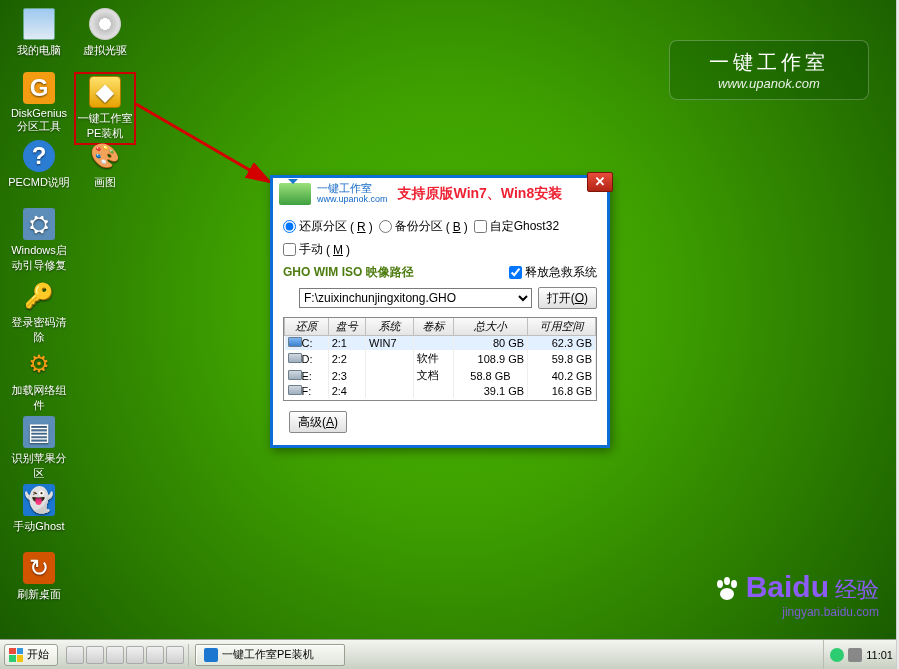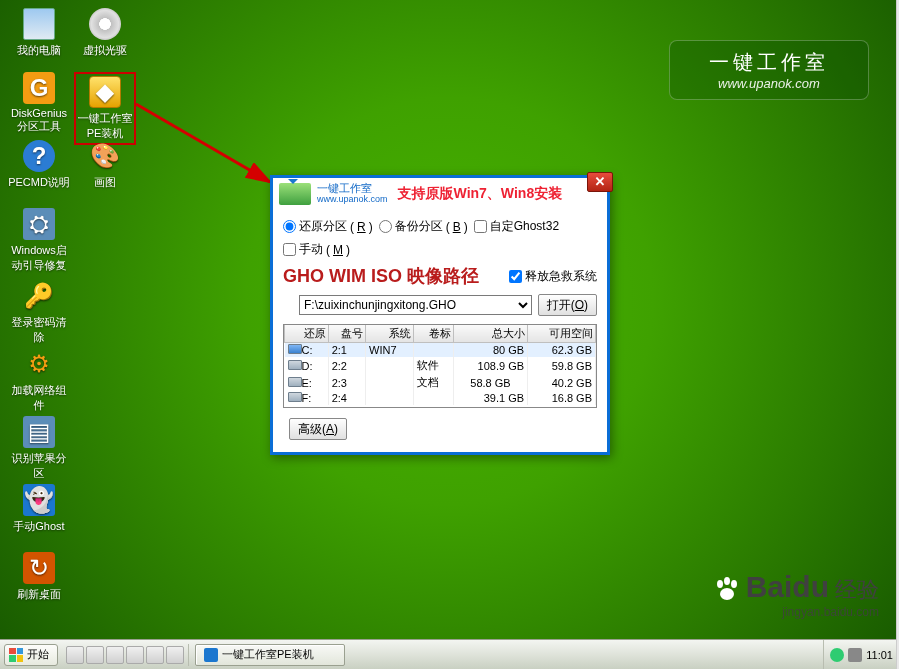--- a/index.html
+++ b/index.html
@@ -30,21 +30,21 @@
   .arrow { position:absolute; pointer-events:none; }
 
   
   .wm-top {
     position:absolute; top:40px; right:30px; width:200px; padding:8px 0;
     background: rgba(0,60,0,.25); border:1px solid rgba(255,255,255,.25); border-radius:8px;
     text-align:center; color:#fff;
   }
   .wm-top .t1 { font-size:20px; font-family: "KaiTi","STKaiti",serif; letter-spacing:4px; }
   .wm-top .t2 { font-size:13px; font-style:italic; opacity:.9; }
-  .wm-baidu { position:absolute; right:20px; bottom:50px; color:#404040; text-align:right;}
+  .wm-baidu { position:absolute; right:20px; bottom:50px; color:#8b5cf6; text-align:right;}
   .wm-baidu .b1 { font-size:30px; font-weight:bold; font-family: Arial, sans-serif;}
   .wm-baidu .b1 .i { font-size:22px; margin-left:6px; font-weight:normal;}
   .wm-baidu .b2 { font-size:12px; opacity:.85;}
   .wm-baidu .paw { display:inline-block; vertical-align:middle; margin-right:4px;}
 
   
   .dlg {
     position:absolute; left:270px; top:175px; width:340px;
     background:#0a6ed6; padding:3px; box-shadow: 2px 3px 10px rgba(0,0,0,.4);
   }
@@ -57,35 +57,35 @@
     height:32px; background:#fff; display:flex; align-items:center; padding:0 6px; gap:6px;
   }
   .dlg-head .logo { width:32px; height:22px; background:linear-gradient(#9be07a,#3fa03f); border-radius:2px; position:relative;}
   .dlg-head .logo:after{content:"";position:absolute;left:9px;top:-4px;border:5px solid transparent;border-top-color:#1b77cf;}
   .dlg-head .brand { color:#1269c7; font-size:11px; line-height:11px;}
   .dlg-head .sup { color:#e23; font-size:14px; font-weight:bold; margin-left:4px;}
   .dlg-body { background:#fff; padding:8px 10px 6px; }
   .row { display:flex; align-items:center; gap:6px; font-size:12px; margin-bottom:6px; flex-wrap:wrap;}
   .row label { display:flex; align-items:center; gap:3px;}
   .hotkey { text-decoration: underline; }
-  .blue { color:#b91c1c; font-size:18px; font-weight:bold;}
+  .blue { color:#4d7c0f; font-size:12px; font-weight:bold;}
   .chk { display:flex; align-items:center; gap:3px;}
   .path-row { display:flex; gap:6px; align-items:center; margin:4px 0 8px;padding-left:16px;}
   .path-row select {
     flex:1; height:20px; font-size:12px; border:1px solid #7a7a7a; background:#fff;
   }
   .btn {
     height:22px; padding:0 8px; font-size:12px; background:linear-gradient(#fefefe,#e0e0e0);
     border:1px solid #888; border-radius:2px; cursor:pointer;
   }
   .tbl-wrap { border:1px solid #888; height:84px; overflow:hidden; background:#fff;}
   table { width:100%; border-collapse:collapse; font-size:11px; }
   thead th {
     background:linear-gradient(#fafafa,#e4e4e4); border:1px solid #bfbfbf; border-top:none;
-    font-weight:normal; padding:1px 2px; text-align:right; position:sticky; top:0;
+    font-weight:normal; padding:1px 2px; text-align:center; position:sticky; top:0;font-style:italic;
   }
   tbody td { padding:1px 3px; border-right:1px solid #eee; white-space:nowrap;}
   tbody tr.sel { background:#e3f0ff;}
   .disk-ico { display:inline-block; width:14px; height:10px; background:linear-gradient(#cfd7de,#9fb0bf); border:1px solid #6e7e8d; border-radius:1px;}
   .disk-ico.sel { background:linear-gradient(#7fb6f5,#3a82d0);}
   .btns { display:flex; gap:36px; justify-content:space-between; padding:10px 6px 6px;}
   .btns .right { display:flex; gap:10px;}
 
   
   .taskbar {

